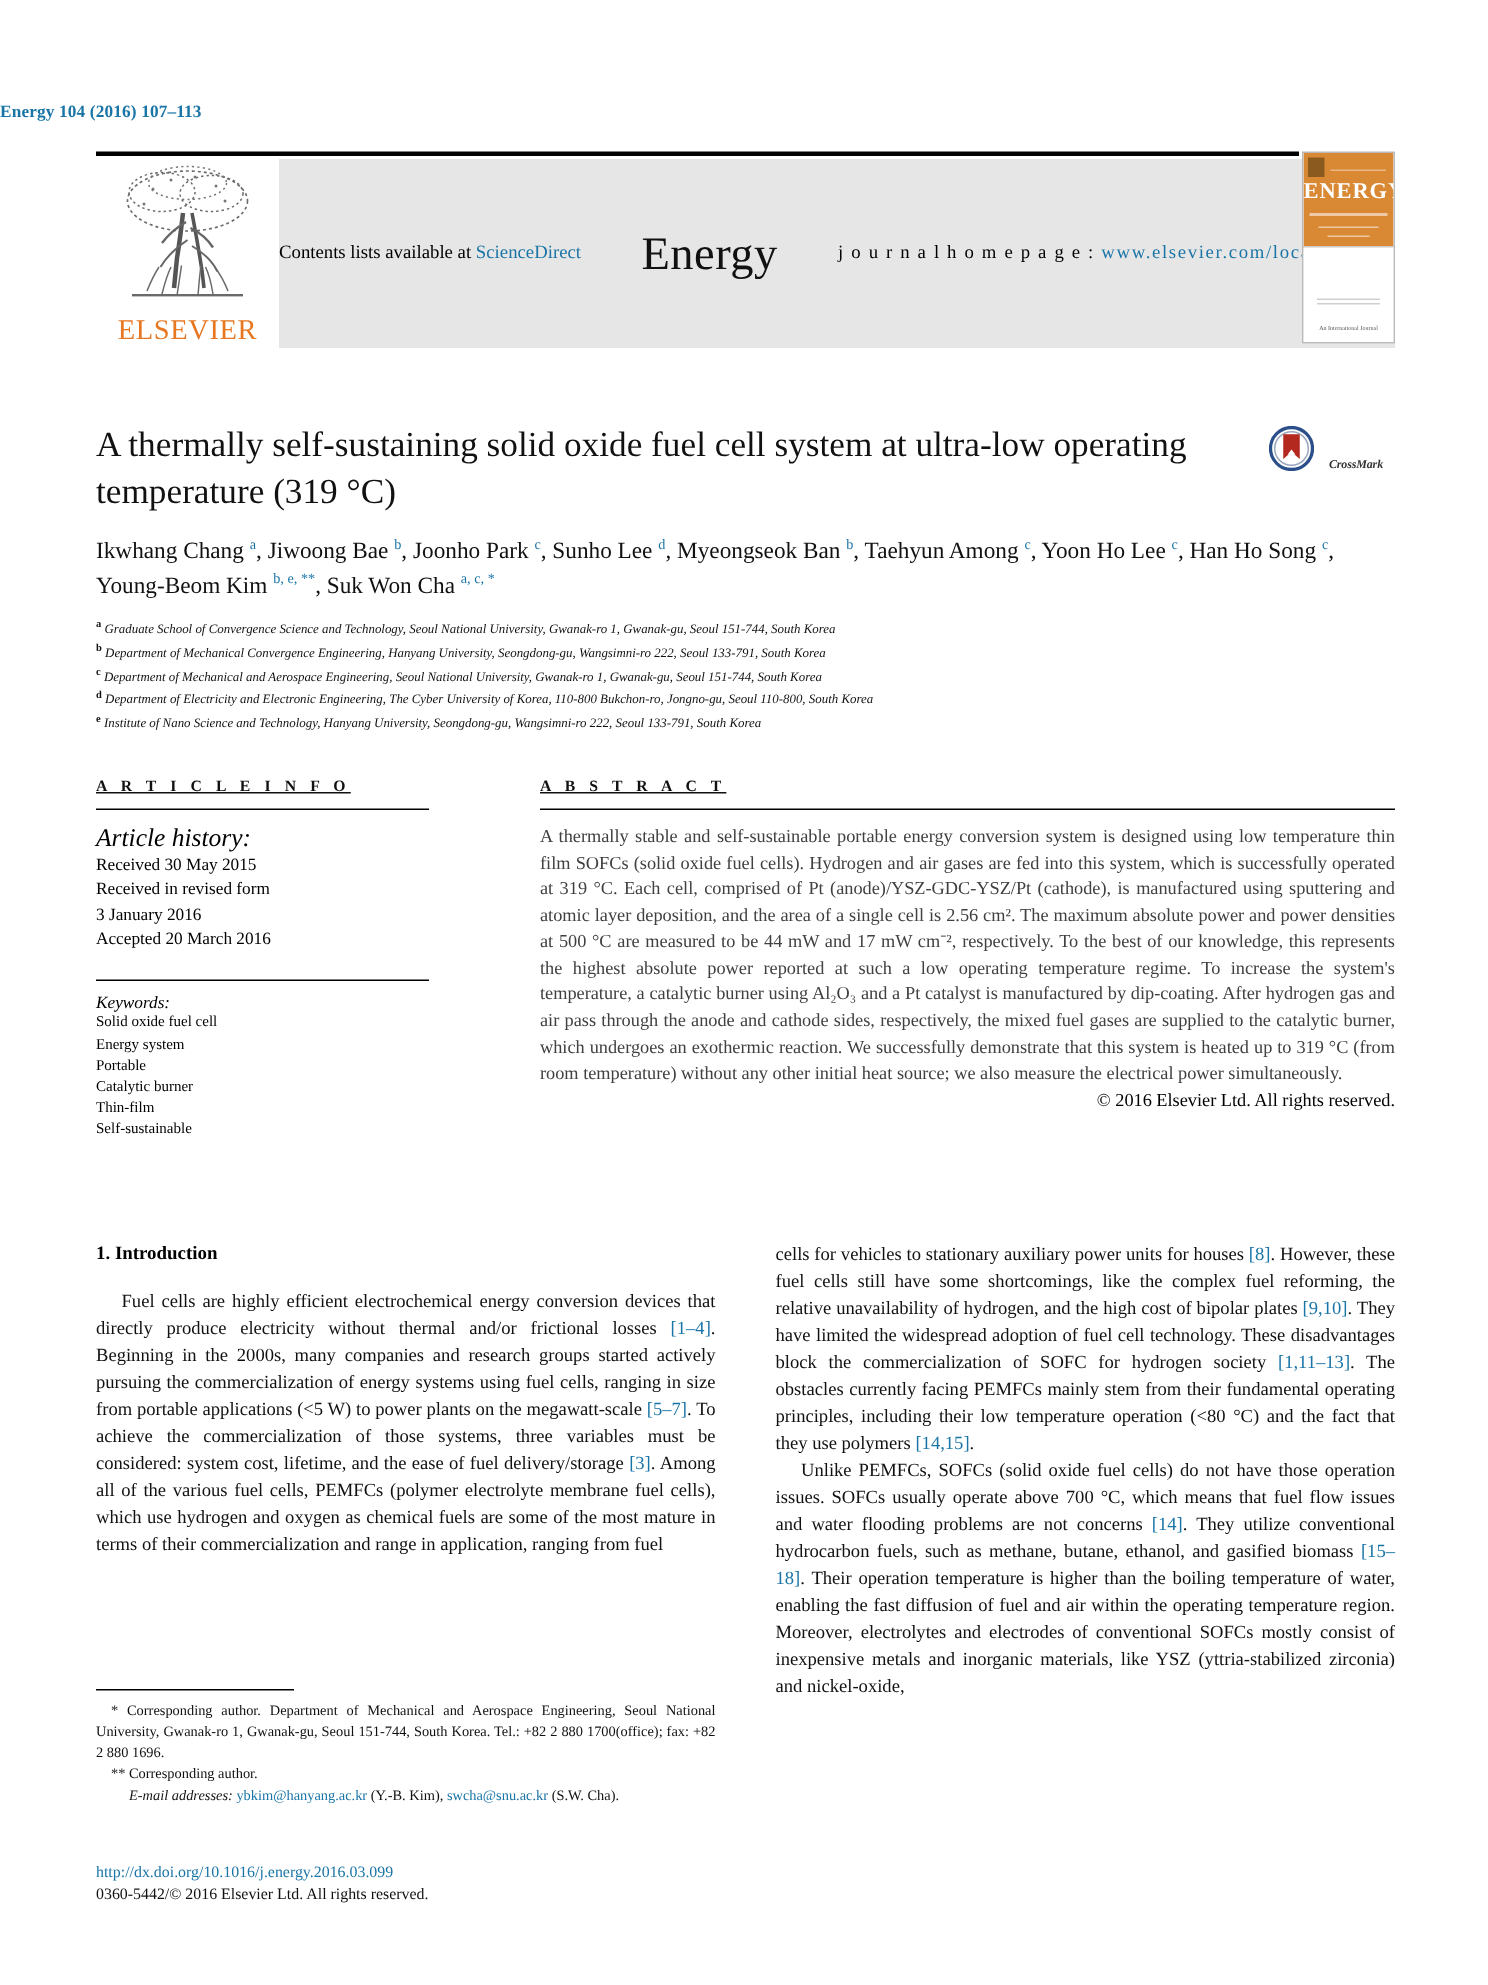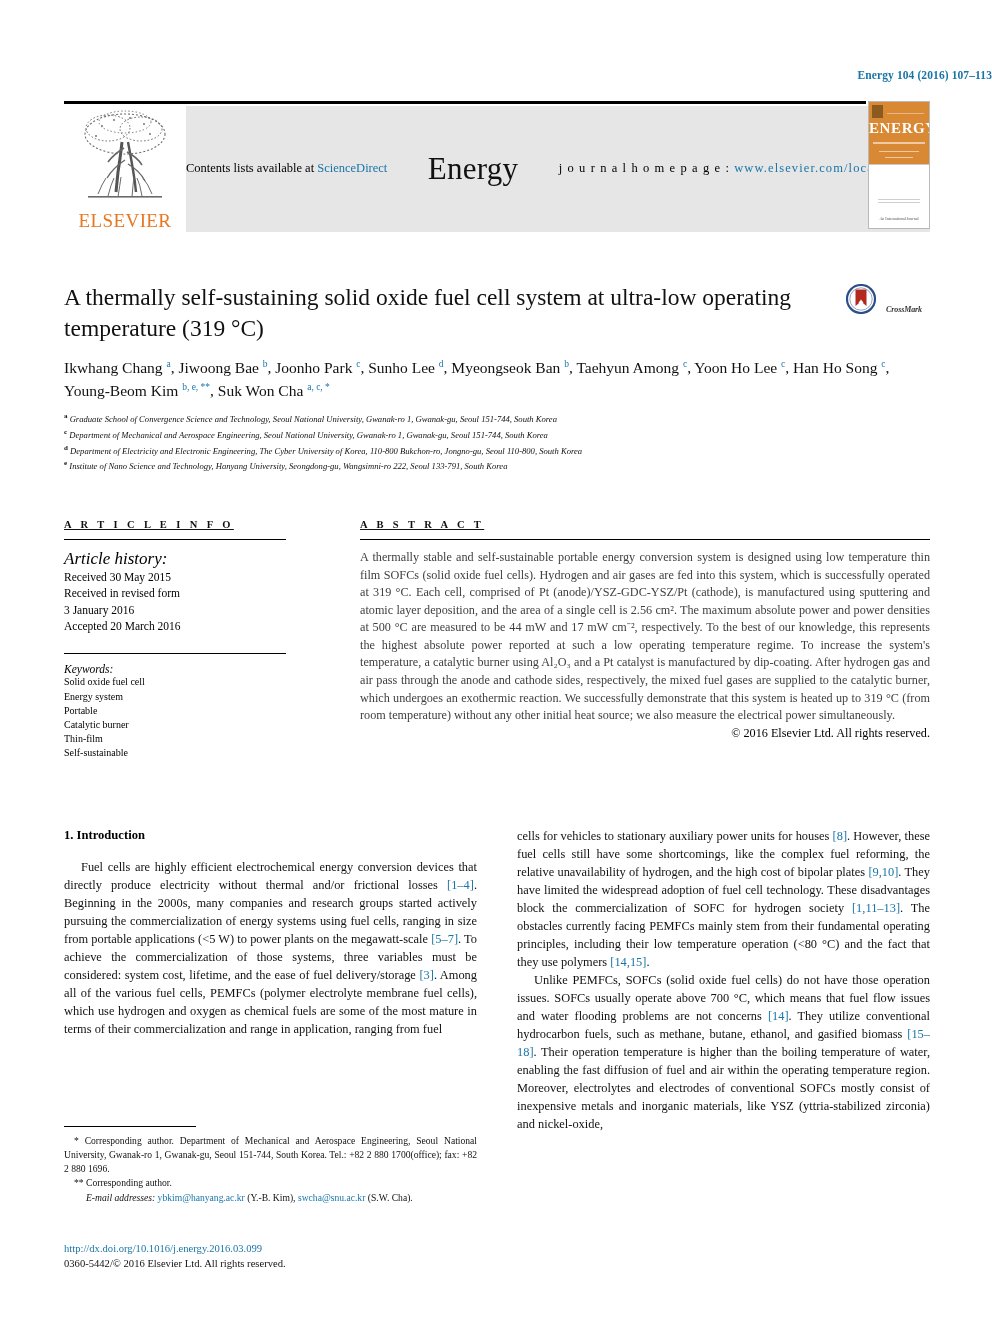--- a/index.html
+++ b/index.html
@@ -14,21 +14,21 @@
   .page{
     position:absolute;
     left:0;top:0;
     width:992px;height:1323px;
   }
 
   
   .running-head{
     position:absolute;
     top:69px;left:0;width:992px;
-    text-align:right;
+    text-align:left;
     font-size:11.5px;
     font-weight:bold;
     color:#1a75a7;
     letter-spacing:.1px;
   }
 
   
   .masthead{
     position:absolute;
     top:101px;left:64px;
@@ -349,20 +349,21 @@
       <span><span>Myeongseok Ban</span> <sup>b</sup>,</span>
       <span><span>Taehyun Among</span> <sup>c</sup>,</span>
       <span><span>Yoon Ho Lee</span> <sup>c</sup>,</span>
       <span><span>Han Ho Song</span> <sup>c</sup>,</span>
       <span><span>Young-Beom Kim</span> <sup>b, e, **</sup>,</span>
       <span><span>Suk Won Cha</span> <sup>a, c, *</sup></span>
     </div>
 
     <div class="affiliations">
       <div><span class="lbl">a</span> <span>Graduate School of Convergence Science and Technology, Seoul National University, Gwanak-ro 1, Gwanak-gu, Seoul 151-744, South Korea</span></div>
+      <div><span class="lbl">b</span> <span>Department of Mechanical Convergence Engineering, Hanyang University, Seongdong-gu, Wangsimni-ro 222, Seoul 133-791, South Korea</span></div>
       <div><span class="lbl">c</span> <span>Department of Mechanical and Aerospace Engineering, Seoul National University, Gwanak-ro 1, Gwanak-gu, Seoul 151-744, South Korea</span></div>
       <div><span class="lbl">d</span> <span>Department of Electricity and Electronic Engineering, The Cyber University of Korea, 110-800 Bukchon-ro, Jongno-gu, Seoul 110-800, South Korea</span></div>
       <div><span class="lbl">e</span> <span>Institute of Nano Science and Technology, Hanyang University, Seongdong-gu, Wangsimni-ro 222, Seoul 133-791, South Korea</span></div>
     </div>
   </div>
 
   <div class="info-area">
 
     <div class="col-left">
       <div class="head-caps">A R T I C L E   I N F O</div>

